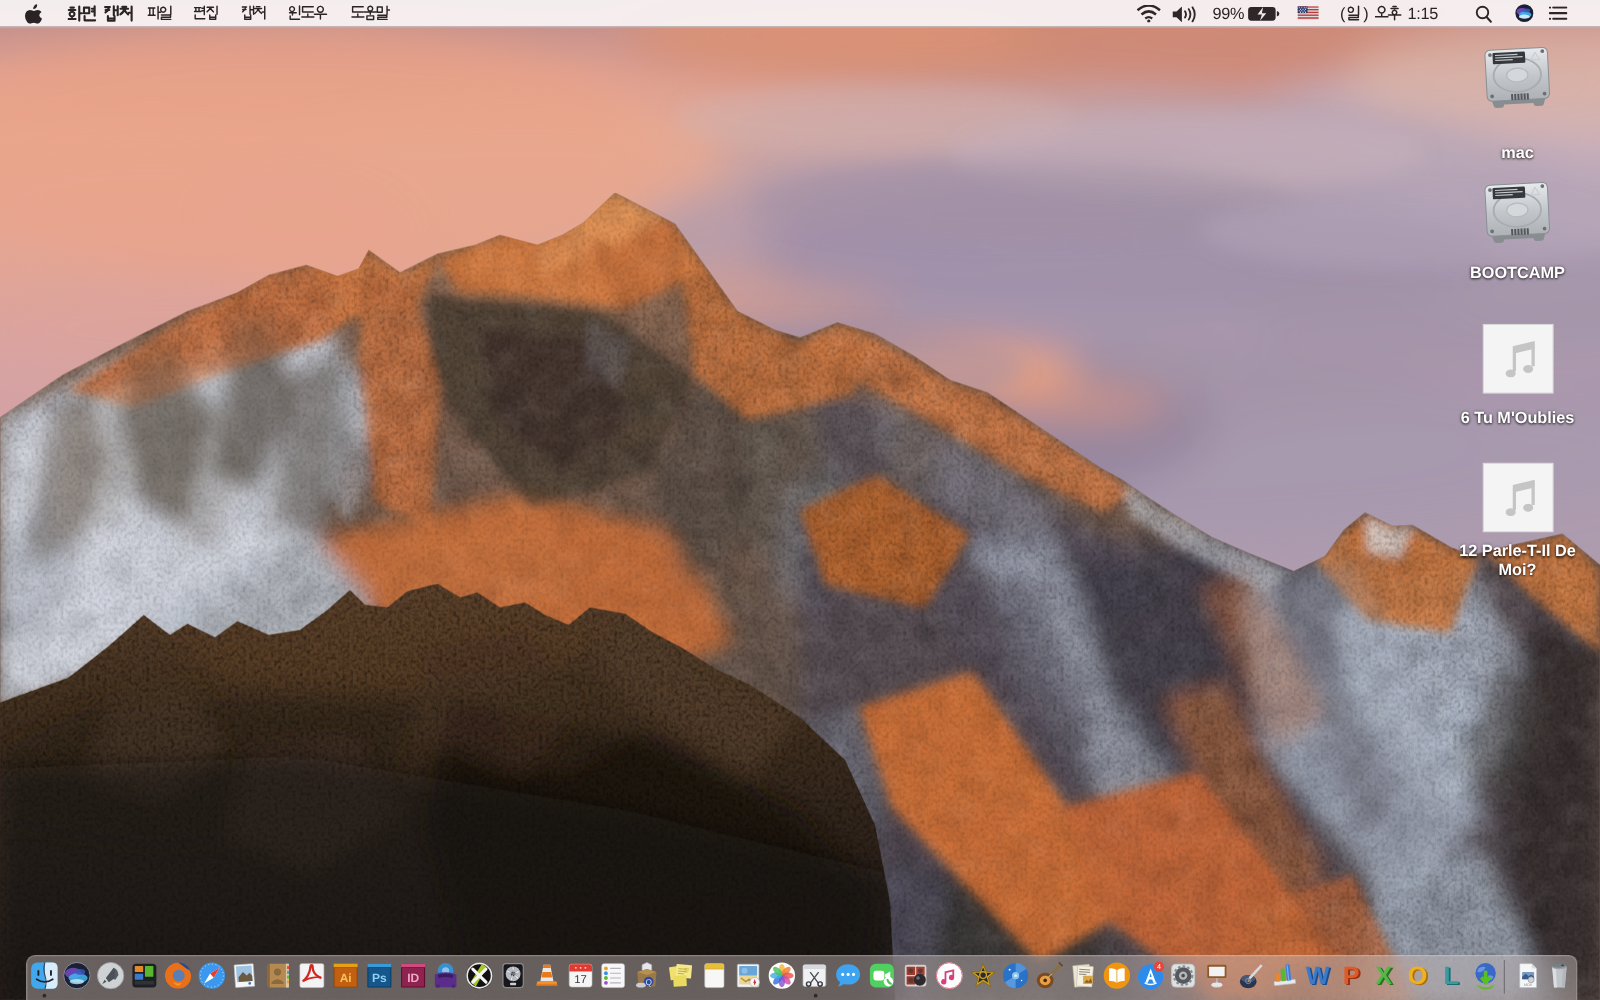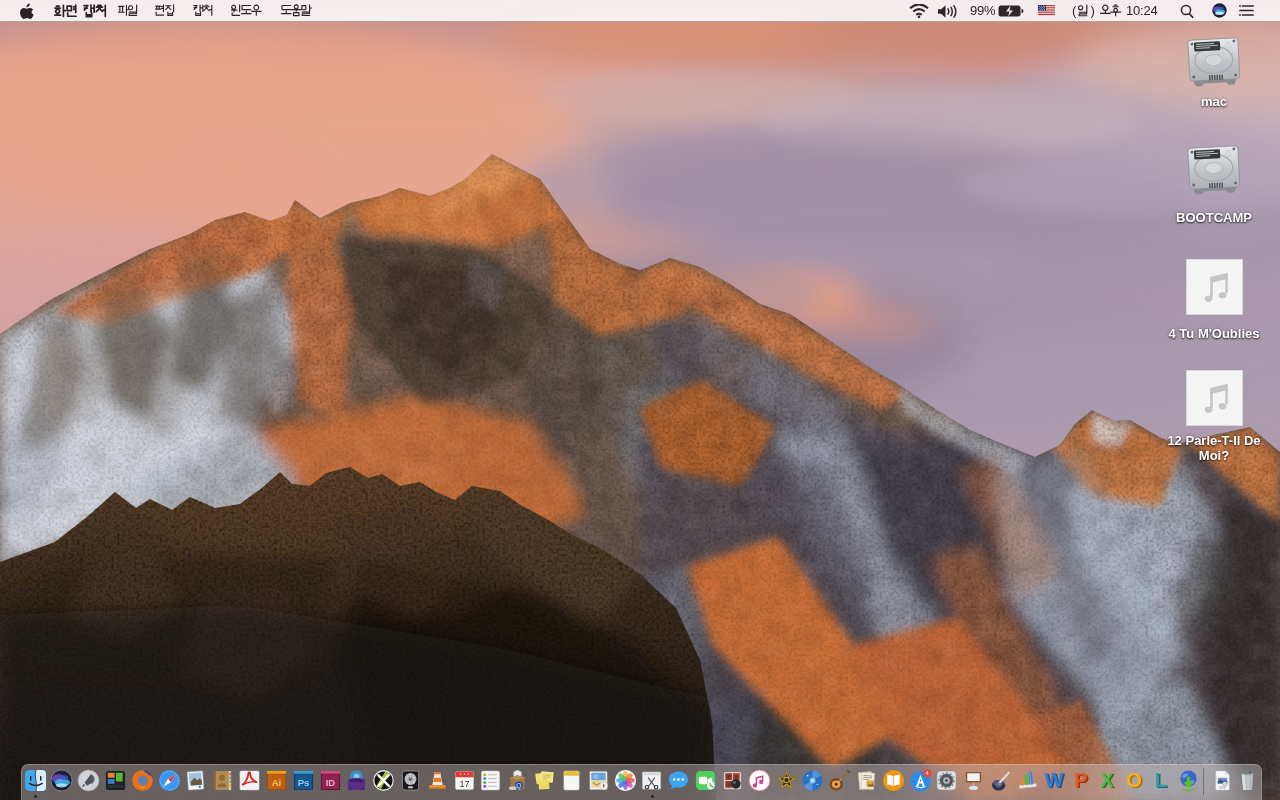--- a/index.html
+++ b/index.html
@@ -352,21 +352,21 @@
           <use href="#hg-il" transform="translate(0.0,0) scale(0.9)" stroke="#2b2426" stroke-width="1.33" stroke-linecap="round" stroke-linejoin="round"></use>
         </g>
       </svg>
       <div class="mtx" style="left:1090.5px">)</div>
       <svg class="mk" style="left:1100px" width="22" height="14" viewBox="0 0 22 14">
         <g transform="translate(0,0.5)">
           <use href="#hg-o" transform="translate(0.0,0) scale(0.9)" stroke="#2b2426" stroke-width="1.33" stroke-linecap="round" stroke-linejoin="round"></use>
           <use href="#hg-hu" transform="translate(10.3,0) scale(0.9)" stroke="#2b2426" stroke-width="1.33" stroke-linecap="round" stroke-linejoin="round"></use>
         </g>
       </svg>
-      <div class="mtx" style="left:1126px">10:24</div>
+      <div class="mtx" style="left:1126px">1:15</div>
       <svg class="mk" style="left:1180px;top:4px" width="14" height="15" viewBox="0 0 14 15">
         <circle cx="6" cy="6" r="4.6" fill="none" stroke="#2e2628" stroke-width="1.5"></circle>
         <path d="M9.3,9.6 l3.4,3.8" stroke="#2e2628" stroke-width="1.6" stroke-linecap="round"></path>
       </svg>
       <svg class="mk" style="left:1212px;top:3px" width="15" height="15" viewBox="0 0 24 24">
         <circle cx="12" cy="12" r="11.5" fill="#1b2033"></circle>
         <ellipse cx="9" cy="10" rx="7" ry="4.5" fill="#7b4fd0" opacity="0.85"></ellipse>
         <ellipse cx="13" cy="14" rx="8" ry="4" fill="#3fb6f0" opacity="0.9"></ellipse>
         <ellipse cx="12" cy="16.5" rx="7" ry="2.6" fill="#cfeefc" opacity="0.95"></ellipse>
         <ellipse cx="15" cy="8.5" rx="4.5" ry="2.5" fill="#3a57c0" opacity="0.85"></ellipse>
@@ -411,21 +411,21 @@
           <g stroke="#54585c" stroke-width="1.6">
             <path d="M24,42 v5"></path>
             <path d="M26.5,42 v5"></path>
             <path d="M29,42 v5"></path>
             <path d="M31.5,42 v5"></path>
             <path d="M34,42 v5"></path>
             <path d="M36.5,42 v5"></path>
           </g>
         </g>
       </svg></div>
-<div class="dlabel" style="top:94px">mac</div>
+<div class="dlabel" style="top:114px">mac</div>
 <div class="dicon" style="left:1185px;top:141px"><svg width="58" height="60" viewBox="0 0 58 60">
         <defs>
           <linearGradient id="hdg" x1="0" y1="0" x2="0" y2="1">
             <stop offset="0" stop-color="#e8eaec"></stop>
             <stop offset="0.55" stop-color="#c2c6ca"></stop>
             <stop offset="1" stop-color="#aeb2b6"></stop>
           </linearGradient>
           <linearGradient id="hdf" x1="0" y1="0" x2="0" y2="1">
             <stop offset="0" stop-color="#9aa0a5"></stop>
             <stop offset="1" stop-color="#d5d8da"></stop>
@@ -455,21 +455,21 @@
           </g>
         </g>
       </svg></div>
 <div class="dlabel" style="top:210px">BOOTCAMP</div>
 <div class="dicon" style="left:1186px;top:259px"><svg width="57" height="56" viewBox="0 0 57 56">
         <rect x="0.5" y="0.5" width="56" height="55" fill="#f4f4f4" stroke="#d8d8d8" stroke-width="1"></rect>
         <path d="M22.5,36.5 a4,3.2 0 1 0 0.1,0 z M36.5,33 a4,3.2 0 1 0 0.1,0 z" fill="#c5c5c5"></path>
         <path d="M25.5,38 v-19 l15,-3.5 v18.5" fill="none" stroke="#c5c5c5" stroke-width="2.6"></path>
         <path d="M24.5,19.5 l17,-4 v4.5 l-17,4 z" fill="#c5c5c5"></path>
       </svg></div>
-<div class="dlabel" style="top:326px">4 Tu M'Oublies</div>
+<div class="dlabel" style="top:326px">6 Tu M'Oublies</div>
 <div class="dicon" style="left:1186px;top:370px"><svg width="57" height="56" viewBox="0 0 57 56">
         <rect x="0.5" y="0.5" width="56" height="55" fill="#f4f4f4" stroke="#d8d8d8" stroke-width="1"></rect>
         <path d="M22.5,36.5 a4,3.2 0 1 0 0.1,0 z M36.5,33 a4,3.2 0 1 0 0.1,0 z" fill="#c5c5c5"></path>
         <path d="M25.5,38 v-19 l15,-3.5 v18.5" fill="none" stroke="#c5c5c5" stroke-width="2.6"></path>
         <path d="M24.5,19.5 l17,-4 v4.5 l-17,4 z" fill="#c5c5c5"></path>
       </svg></div>
 <div class="dlabel" style="top:433px">12 Parle-T-Il De<br>Moi?</div>
 <div id="dock"></div>
 <svg class="dkic" style="left:23.5px" width="23" height="23" viewBox="0 0 24 24">
       <rect x="1" y="1" width="22" height="22" rx="5" fill="#41a8ee"></rect>

